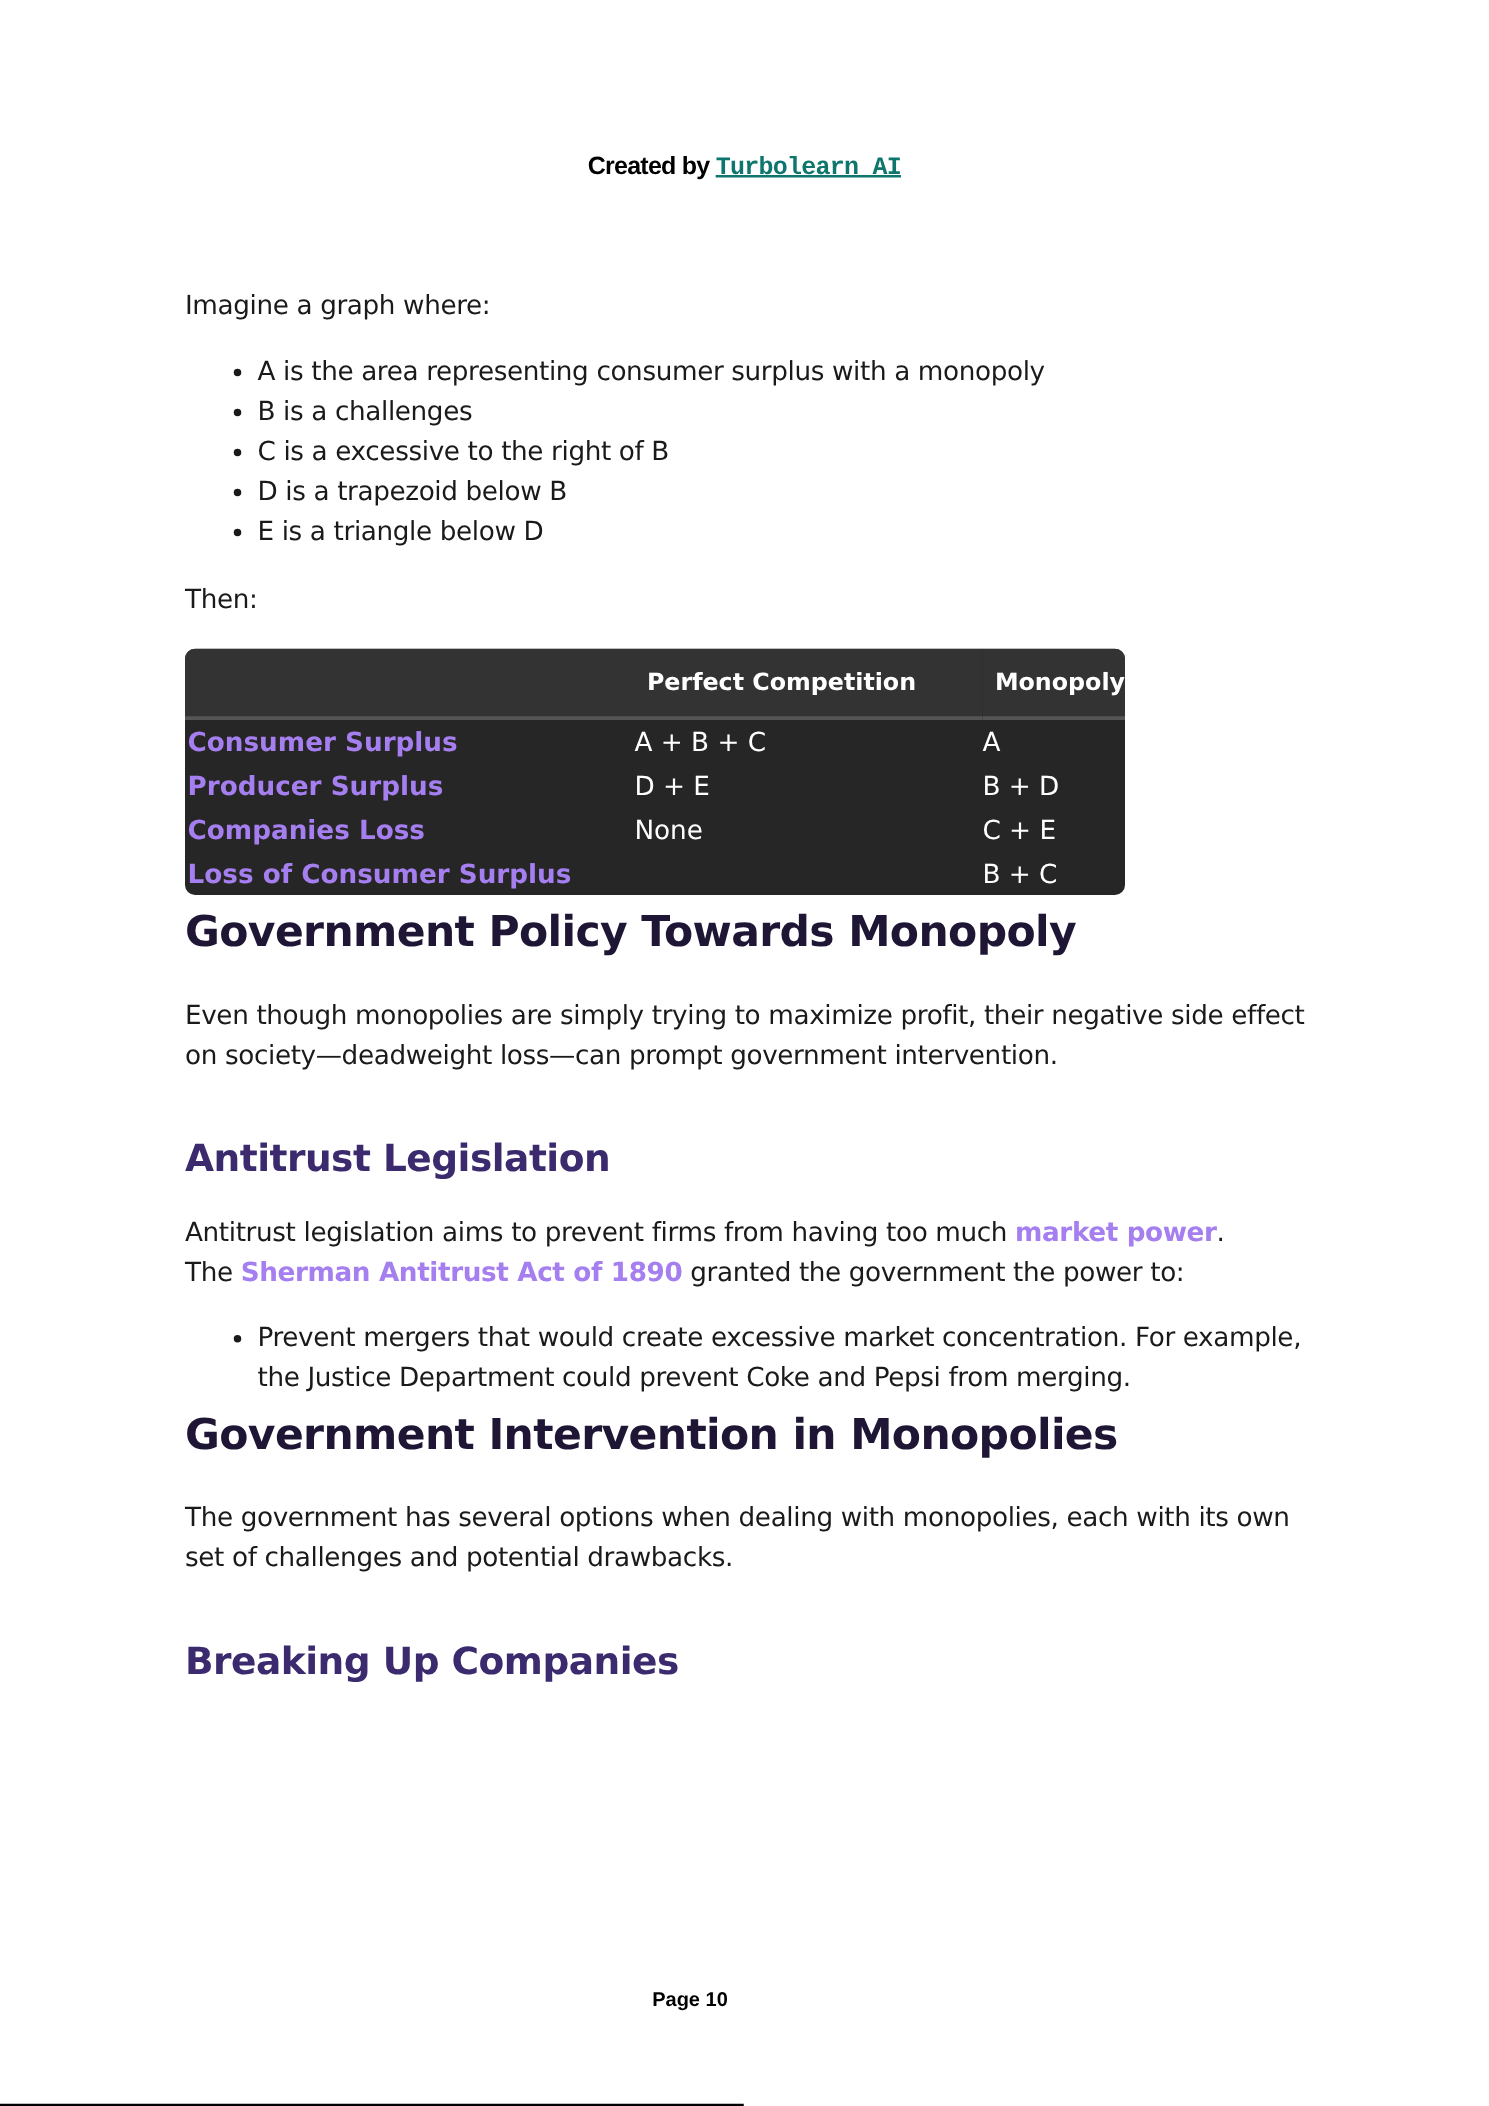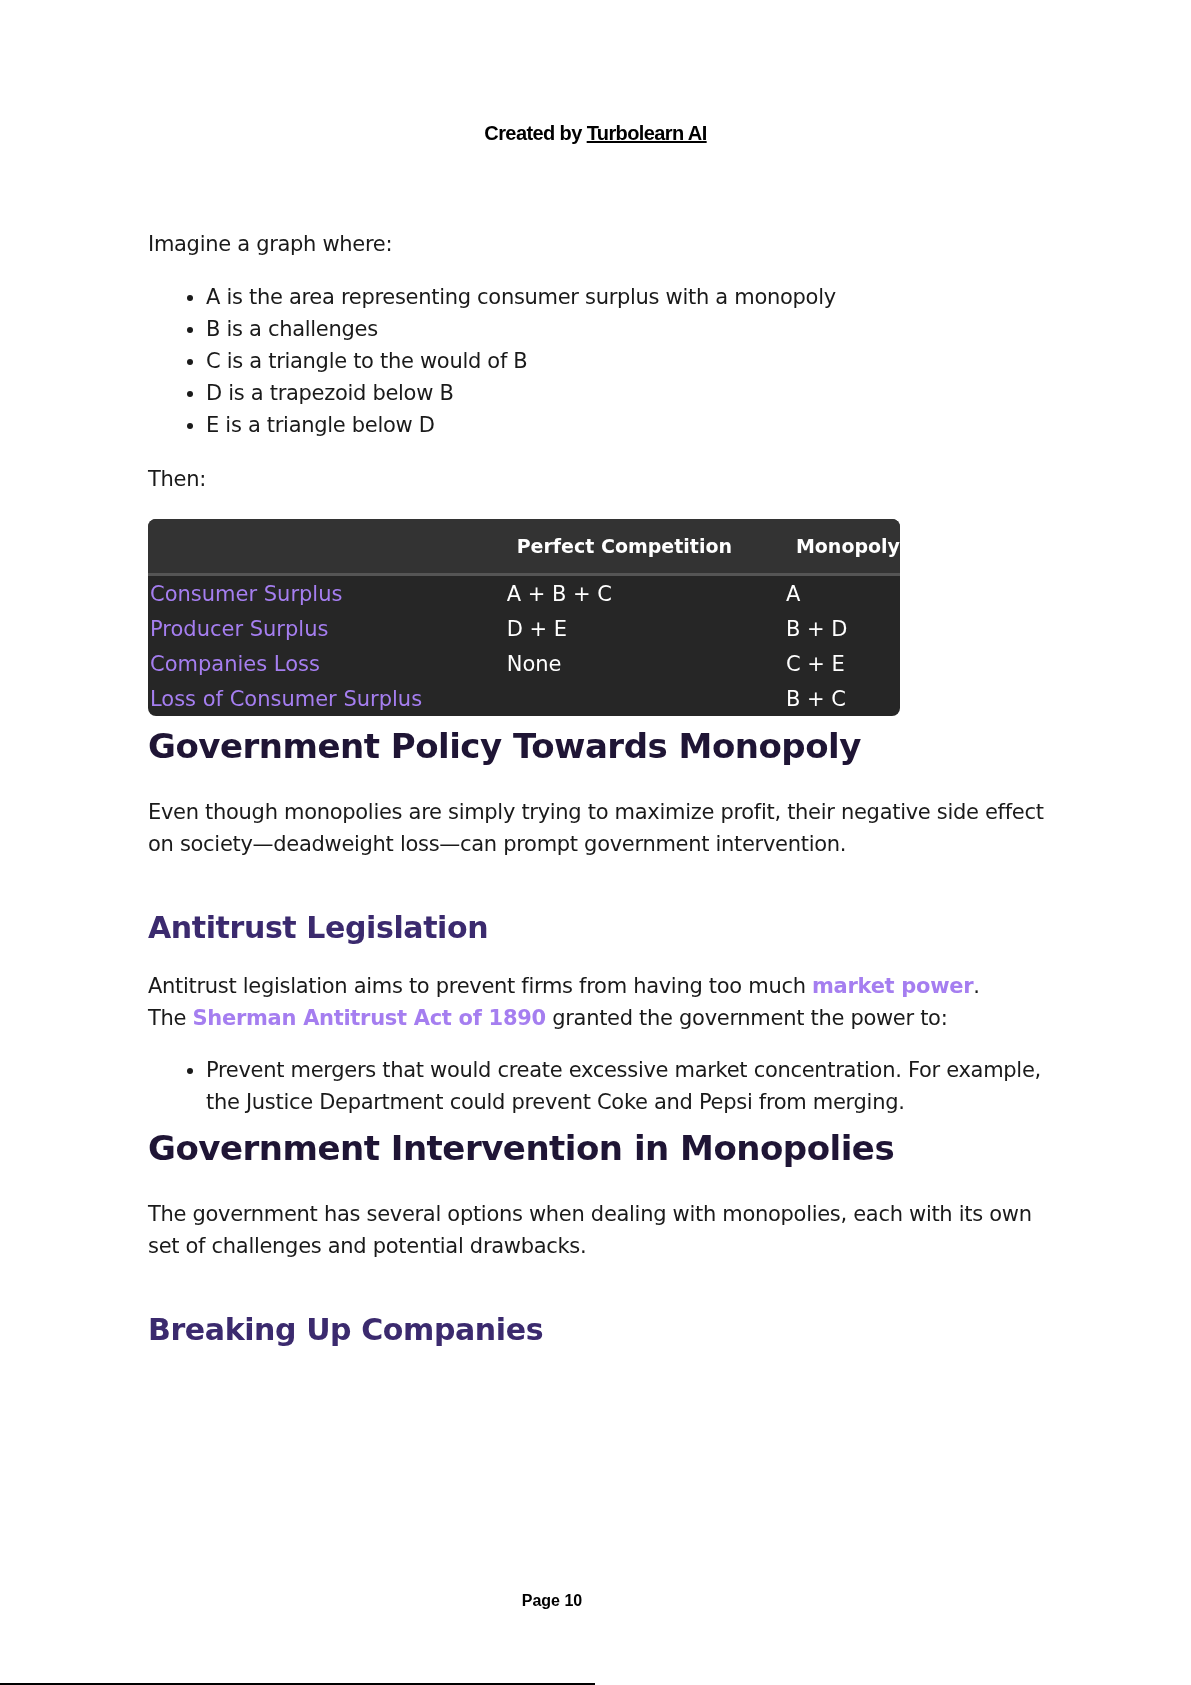--- a/index.html
+++ b/index.html
@@ -4,39 +4,39 @@
 <style>
   html, body { margin: 0; padding: 0; }
   body {
     width: 1191px; height: 1685px; background: #ffffff; position: relative; overflow: hidden;
     font-family: "DejaVu Sans", sans-serif; color: #1a1a1a;
   }
   .header {
     position: absolute; top: 122px; left: 0; width: 1191px; text-align: center;
     font-family: "Liberation Sans", sans-serif; font-weight: bold; font-size: 20px; letter-spacing: -0.6px; color: #000;
   }
-  .header a { color: #000000; text-decoration: underline; }
+  .header a { color: #0f766e; text-decoration: underline; font-family: Liberation Mono, monospace; }
   .content { position: absolute; left: 148px; width: 900px; top: 228px; }
   p { margin: 0; font-size: 21px; line-height: 32px; letter-spacing: -0.3px; }
   ul { margin: 0; padding: 0 0 0 58px; }
   li { font-size: 21px; line-height: 32px; letter-spacing: -0.3px; }
   .hl { color: #a57ef0; font-weight: bold; }
   .intro { margin-bottom: 21px; }
   .list1 { margin-bottom: 22px; }
   .then { margin-bottom: 24px; }
   table.cmp {
     width: 752px; border-collapse: separate; border-spacing: 0;
     background: #262626; border-radius: 8px; overflow: hidden;
   }
   table.cmp th {
     background: #333333; color: #ffffff; font-size: 19px; font-weight: bold; text-align: left;
     height: 54px; border-bottom: 3px solid #555555; padding: 0;
   }
   table.cmp td { font-size: 21px; height: 35px; padding: 0; color: #ffffff; }
-  table.cmp td.lbl { color: #a57ef0; font-weight: normal; padding-left: 2px; width: 410px; }
+  table.cmp td.lbl { color: #a57ef0; font-weight: bold; padding-left: 2px; width: 410px; }
   table.cmp th.pc { padding-left: 10px; width: 300px; }
   table.cmp th.mo { padding-left: 10px; }
   table.cmp td.pc { width: 300px; }
   h1 { margin: 2px 0 0 0; font-size: 34px; font-weight: bold; color: #1f1535; letter-spacing: -0.5px; line-height: 56px; }
   h2 { margin: 0; font-size: 30px; font-weight: bold; color: #3b2a6e; letter-spacing: -0.4px; line-height: 44px; }
   .def { padding-left: 60px; margin-top: 20px; margin-bottom: 20px; }
   .footer {
     position: absolute; top: 1592px; left: 0; width: 1104px; text-align: center;
     font-family: "Liberation Sans", sans-serif; font-weight: bold; font-size: 16px; color: #000;
   }
@@ -47,21 +47,21 @@
 
 <div class="header">
   <span>Created by </span><a href="#">Turbolearn AI</a>
 </div>
 
 <div class="content">
   <p class="intro">Imagine a graph where:</p>
   <ul class="list1">
     <li>A is the area representing consumer surplus with a monopoly</li>
     <li>B is a challenges</li>
-    <li>C is a triangle to the would of B</li>
+    <li>C is a excessive to the right of B</li>
     <li>D is a trapezoid below B</li>
     <li>E is a triangle below D</li>
   </ul>
   <p class="then">Then:</p>
 
   <table class="cmp">
     <thead>
       <tr>
         <th></th>
         <th class="pc">Perfect Competition</th>

